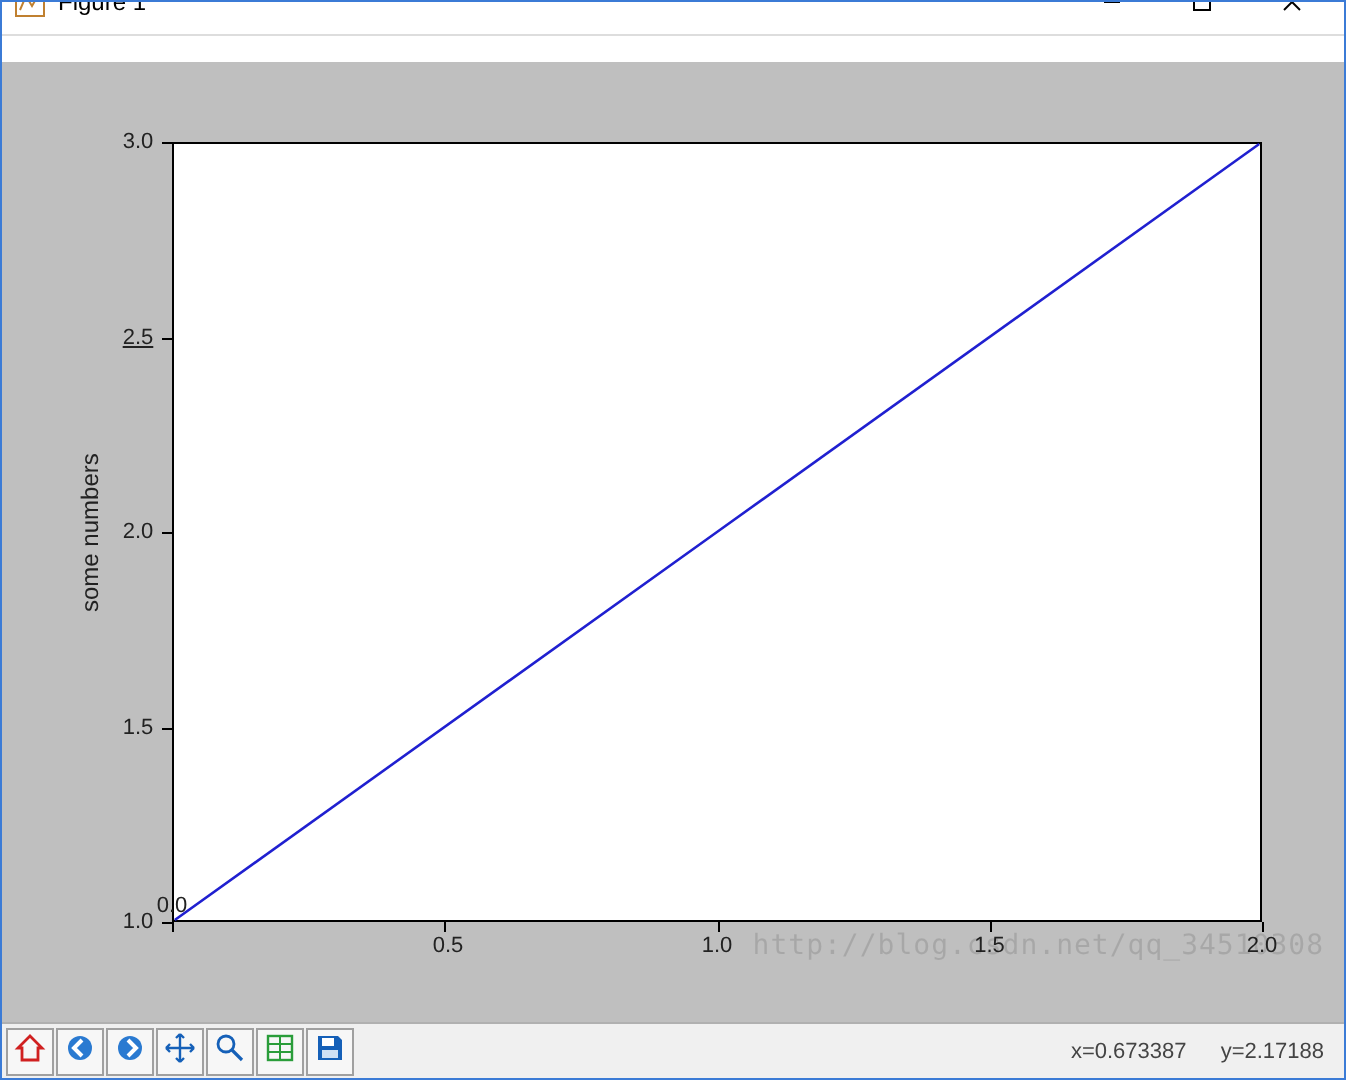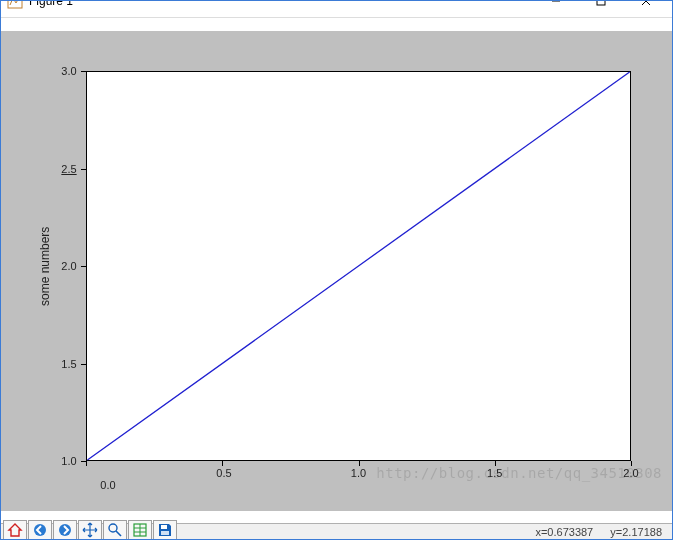--- a/index.html
+++ b/index.html
@@ -66,21 +66,21 @@
     background: #000;
   }
   .line-svg {
     position: absolute;
     left: 0; top: 0; width: 100%; height: 100%;
     overflow: visible;
   }
   .toolbar {
     position: absolute;
     bottom: 0; left: 0; right: 0;
-    height: 16px;
+    height: 28px;
     background: #f0f0f0;
     border-top: 1px solid #b0b0b0;
     display: flex;
     align-items: center;
     padding: 0 2px;
   }
   .tool-btn {
     width: 24px; height: 24px;
     border: 1px solid #a0a0a0;
     background: #f7f7f7;
@@ -138,21 +138,21 @@
 
 <div class="canvas-area">
   <div id="plot" class="plot-box" style="left: 85px; top: 40px; width: 545px; height: 390px;">
     <svg id="linesvg" class="line-svg" viewBox="0 0 545 390">
         <path d="M0 390 L272.5 195 L545 0 " stroke="#2020d0" fill="none" stroke-width="1.3"></path>
       </svg>
   </div>
   <div id="ylabel" class="ylabel" style="left: 37px; top: 275px;">some numbers</div>
   <div id="ticks">
       <div class="tickmark" style="left: 85px; top: 430px; width: 1px; height: 5px;"></div>
-      <div class="tick-x" style="left: 85px; top: 448px; margin-left: 22px;">0.0</div>
+      <div class="tick-x" style="left: 85px; top: 416px;">0.0</div>
       <div class="tickmark" style="left: 221.25px; top: 430px; width: 1px; height: 5px;"></div>
       <div class="tick-x" style="left: 223px; top: 436px;">0.5</div>
       <div class="tickmark" style="left: 357.5px; top: 430px; width: 1px; height: 5px;"></div>
       <div class="tick-x" style="left: 357.5px; top: 436px;">1.0</div>
       <div class="tickmark" style="left: 493.75px; top: 430px; width: 1px; height: 5px;"></div>
       <div class="tick-x" style="left: 493.75px; top: 436px;">1.5</div>
       <div class="tickmark" style="left: 630px; top: 430px; width: 1px; height: 5px;"></div>
       <div class="tick-x" style="left: 630px; top: 436px;">2.0</div>
       <div class="tickmark" style="left: 80px; top: 430px; width: 5px; height: 1px;"></div>
       <div class="tick-y" style="left: 57px; top: 430px; width: 22px;">1.0</div>

